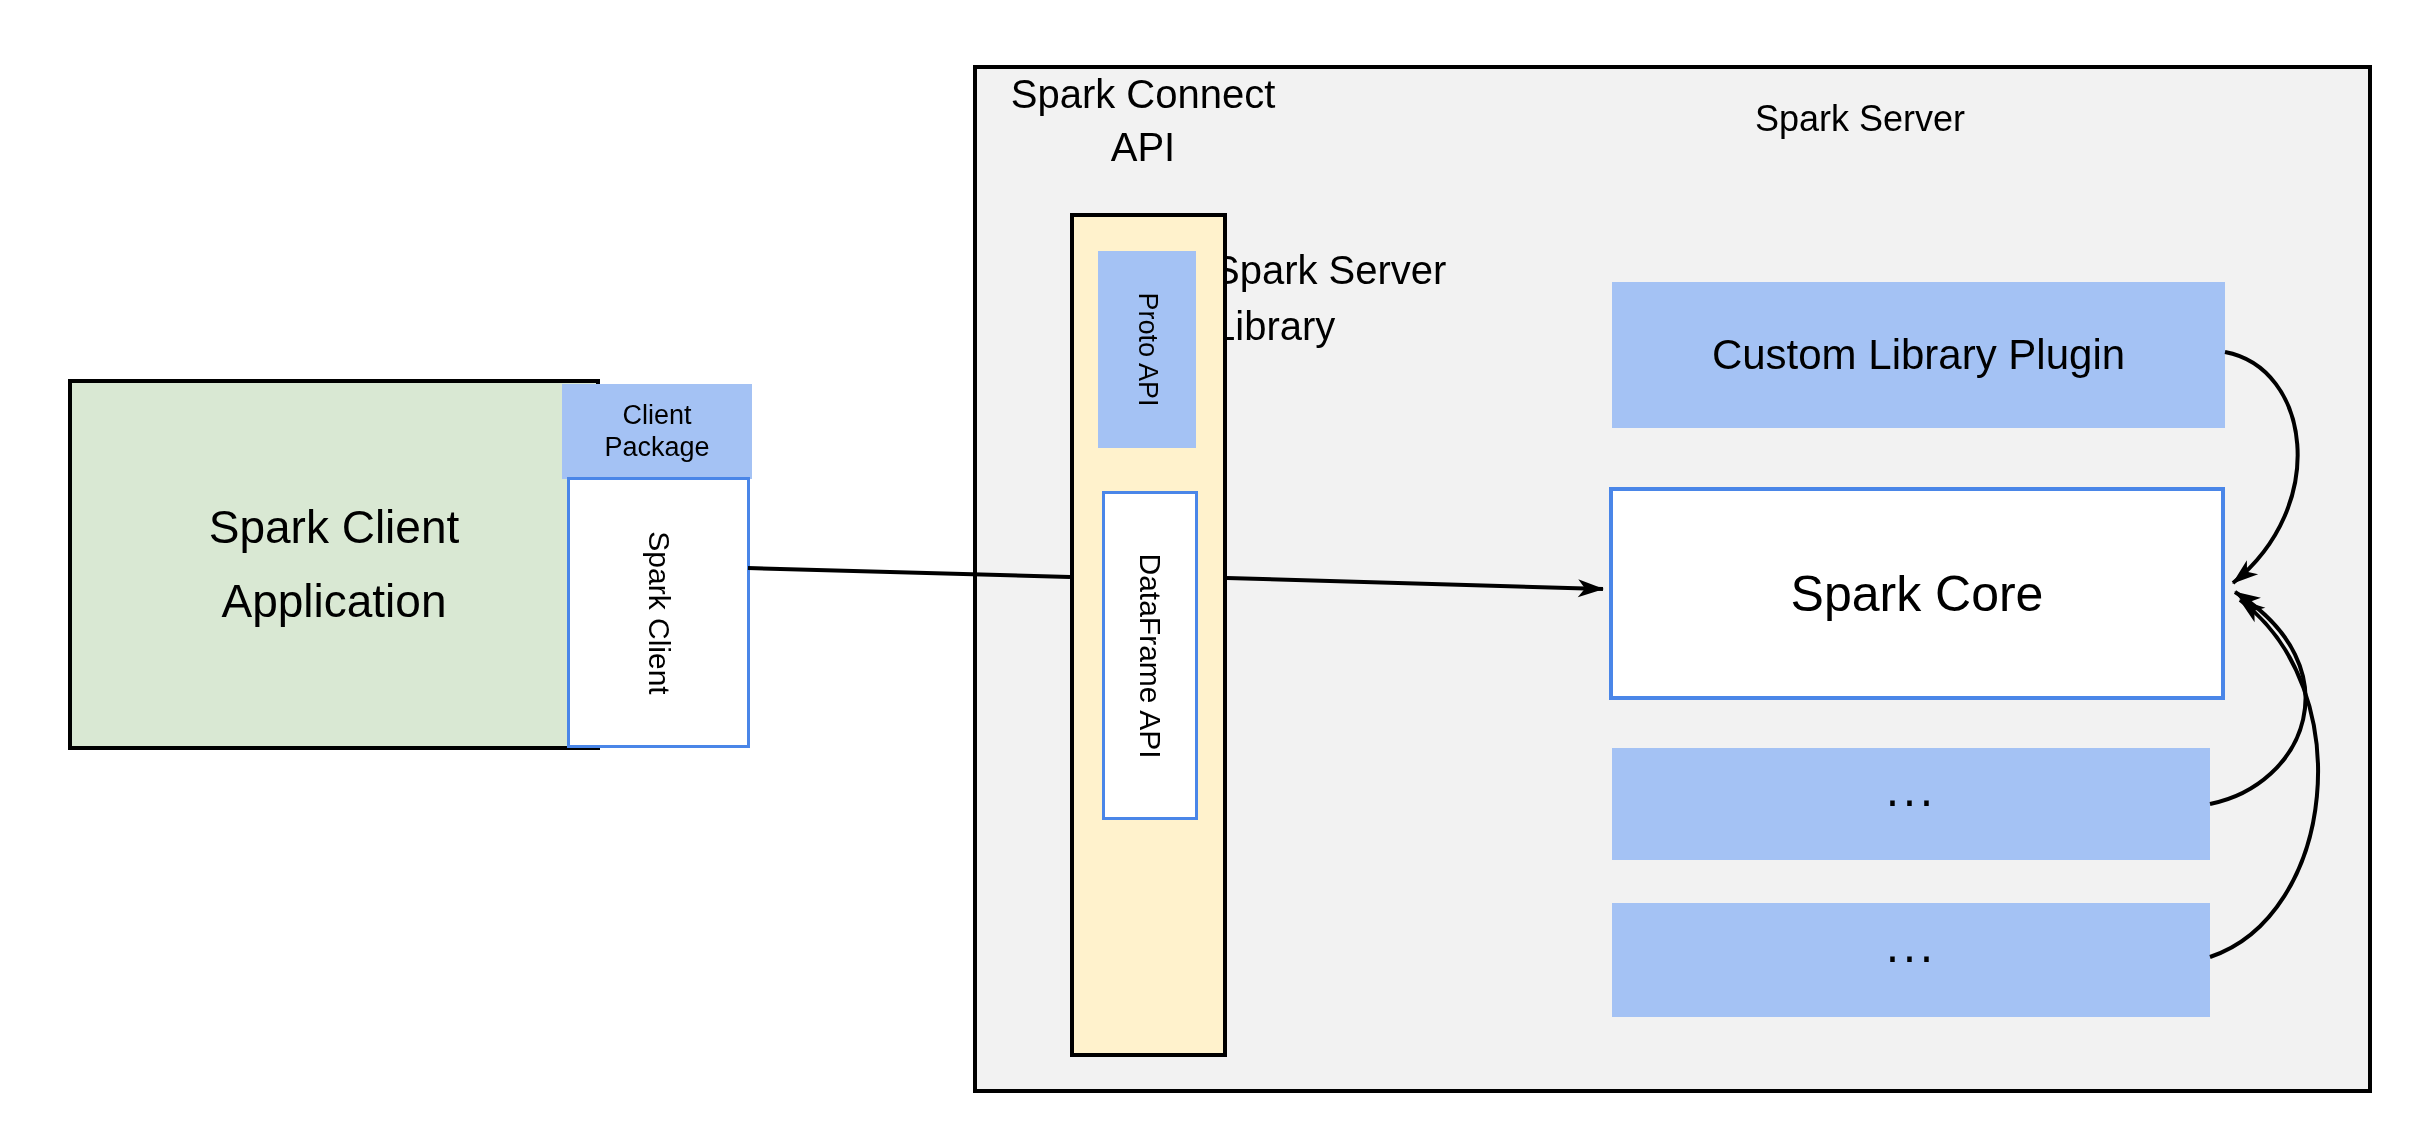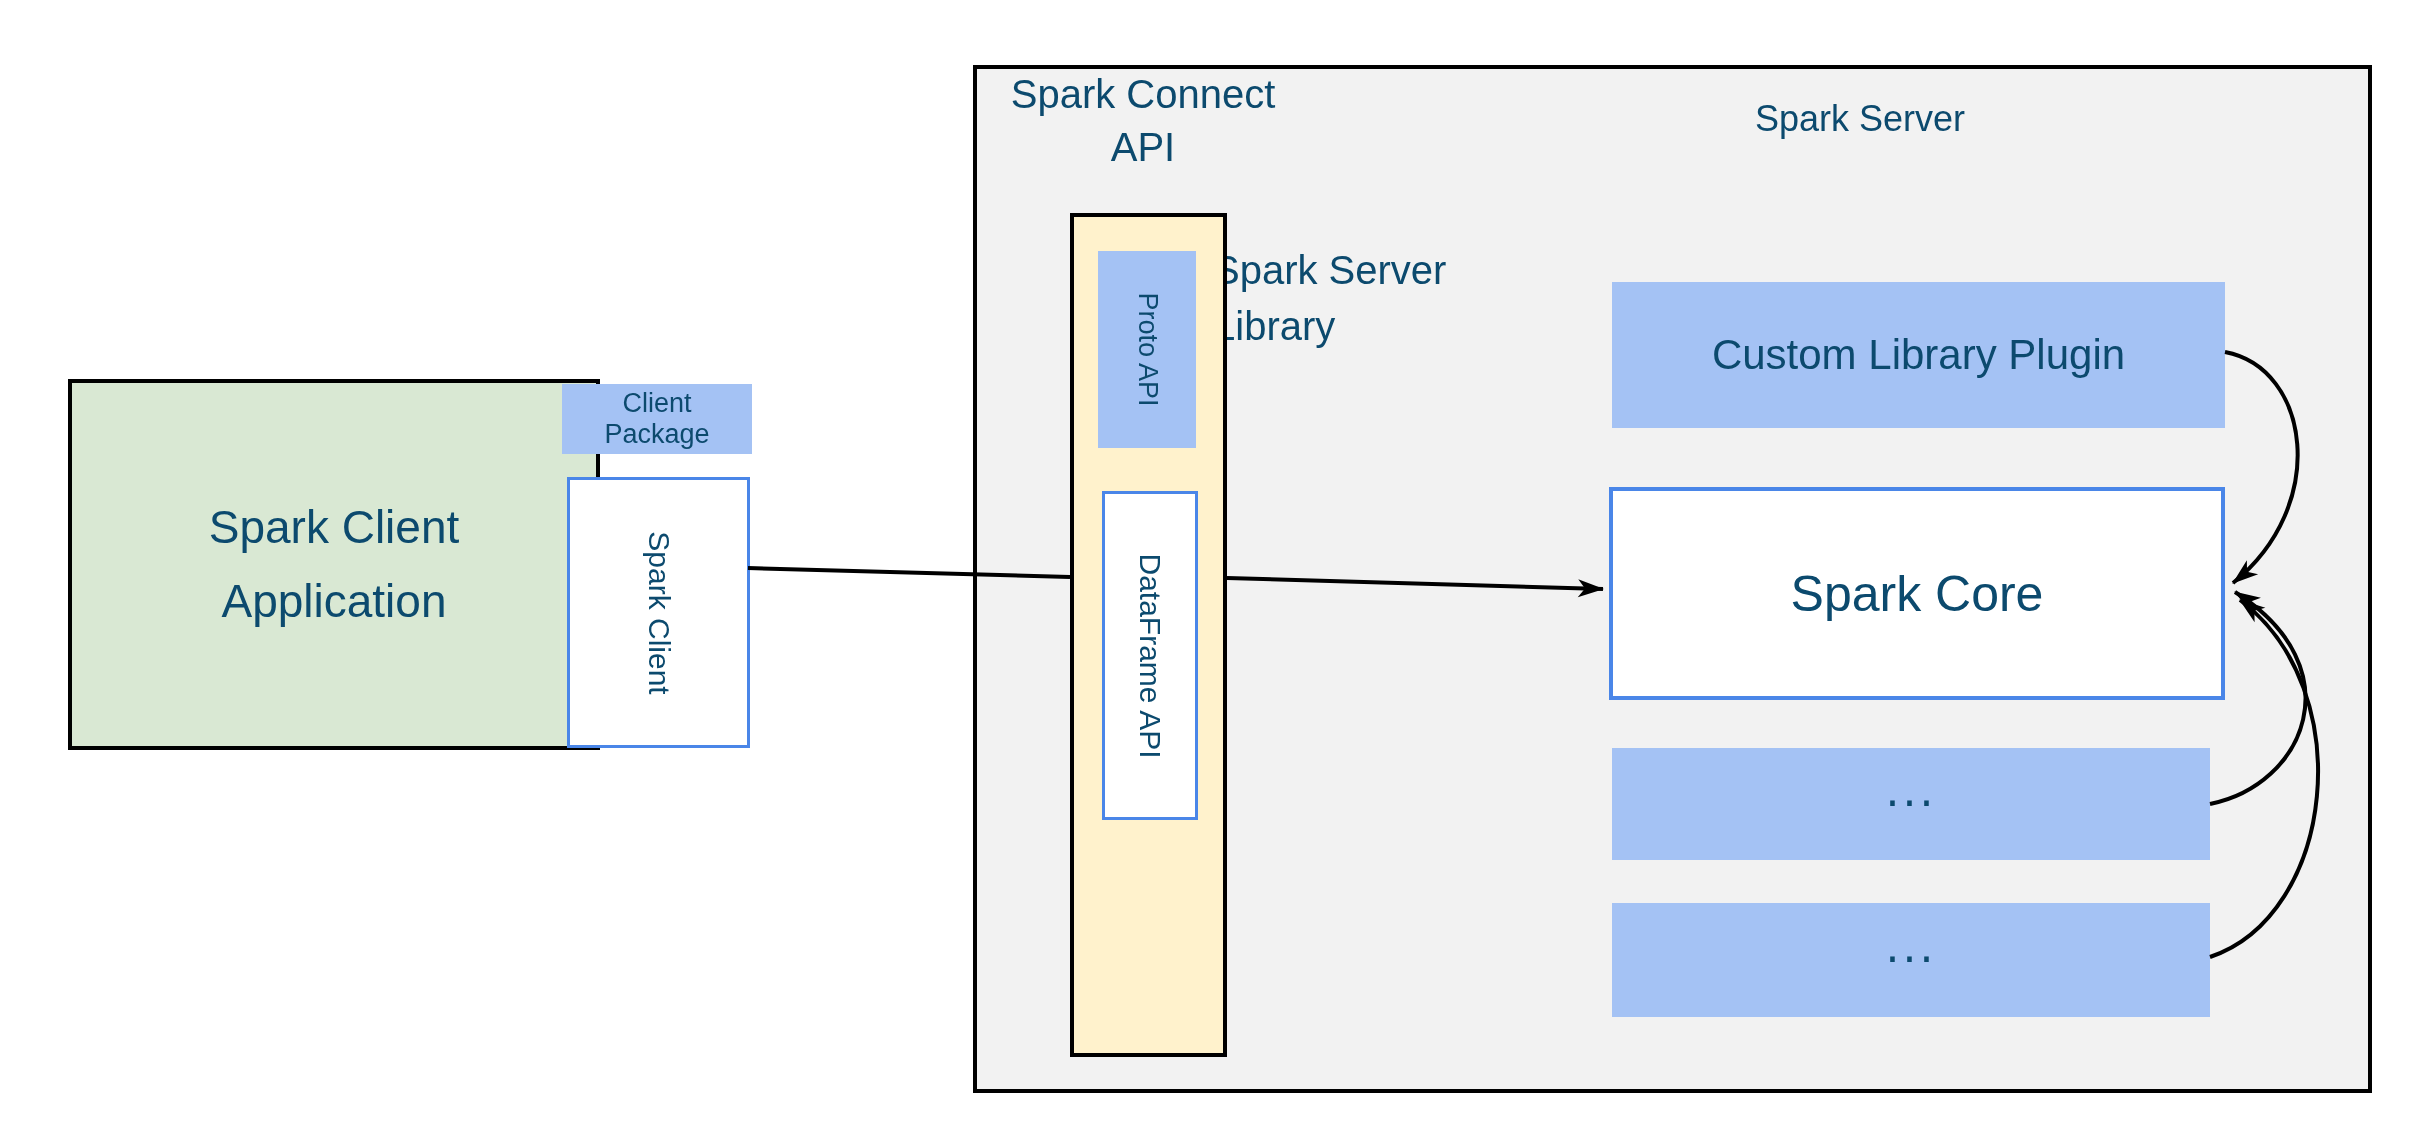--- a/index.html
+++ b/index.html
@@ -10,37 +10,37 @@
     --box-tan:#fff2cc;
     --border-blue:#4a86e8;
     --line-black:#000000;
   }
   html,body{margin:0;padding:0;background:var(--canvas-bg);}
   .canvas{
     position:relative;
     width:2435px;height:1135px;
     background:var(--canvas-bg);
     font-family:"Liberation Sans", sans-serif;
-    color:#0c4a6e;
+    color:#000000;
     overflow:hidden;
   }
   .abs{position:absolute;box-sizing:border-box;}
   .center{display:flex;align-items:center;justify-content:center;text-align:center;}
   .pre{white-space:pre-line;}
 
   
   .gray-panel{left:973px;top:65px;width:1399px;height:1028px;
     background:var(--panel-gray);border:4px solid var(--line-black);}
   .green-box{left:68px;top:379px;width:532px;height:371px;
     background:var(--box-green);border:4px solid var(--line-black);}
   .tan-box{left:1070px;top:213px;width:157px;height:844px;
     background:var(--box-tan);border:4px solid var(--line-black);}
 
   
-  .client-package{left:562px;top:384px;width:190px;height:70px;
+  .client-package{left:562px;top:384px;width:190px;height:95px;
     background:var(--box-blue);font-size:27px;line-height:1.15;}
   .spark-client{left:567px;top:477px;width:183px;height:271px;
     background:#fff;border:3px solid var(--border-blue);}
 
   
   .proto-api{left:1098px;top:251px;width:98px;height:197px;
     background:var(--box-blue);}
   .dataframe-api{left:1102px;top:491px;width:96px;height:329px;
     background:#fff;border:3px solid var(--border-blue);}
 

